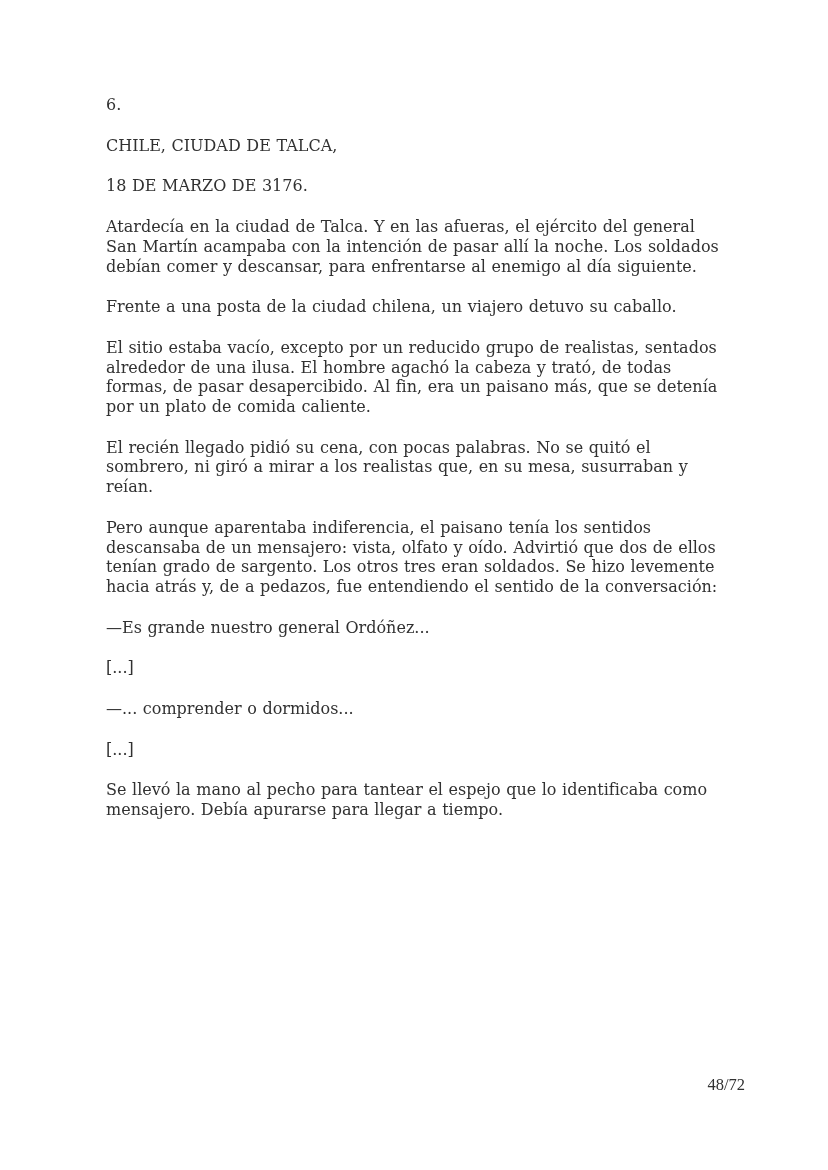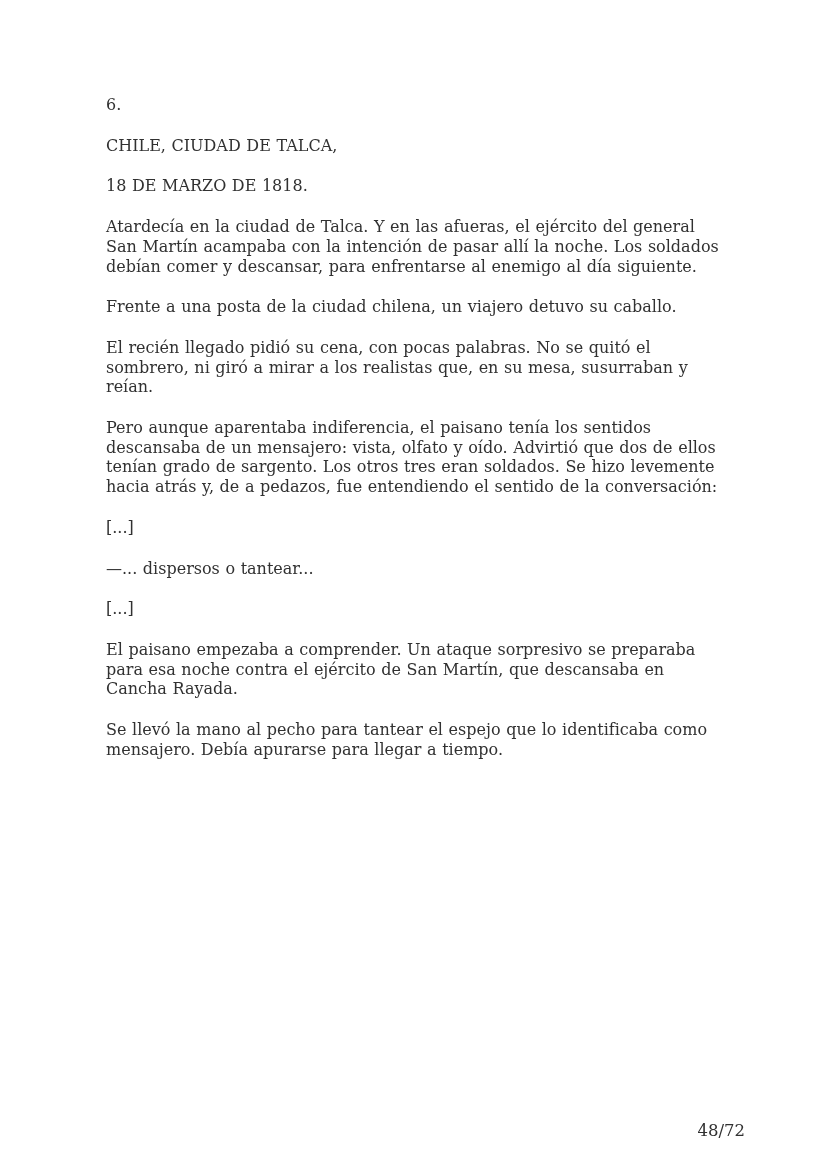--- a/index.html
+++ b/index.html
@@ -29,39 +29,41 @@
     margin: 0 0 21px 0;
     font-size: 16px;
     line-height: 19.7px;
     color: #313131;
     font-weight: normal;
     text-align: left;
     word-spacing: 0.5px;
   }
   .page-indicator {
     position: absolute;
-    top: 1121px;
+    top: 1075px;
     right: 83px;
     font-size: 16.5px;
     line-height: 20px;
     color: #313131;
+    font-family: Liberation Serif, serif;
   }
 </style>
 </head>
 <body>
 
 <div class="page">
   <div class="content">
     <p class="block">6.</p>
     <p class="block">CHILE, CIUDAD DE TALCA,</p>
-    <p class="block">18 DE MARZO DE 1818.</p>
+    <p class="block">18 DE MARZO DE 3176.</p>
     <p class="block">Atardecía en la ciudad de Talca. Y en las afueras, el ejército del general San Martín acampaba con la intención de pasar allí la noche. Los soldados debían comer y descansar, para enfrentarse al enemigo al día siguiente.</p>
     <p class="block">Frente a una posta de la ciudad chilena, un viajero detuvo su caballo.</p>
+    <p class="block">El sitio estaba vacío, excepto por un reducido grupo de realistas, sentados alrededor de una ilusa. El hombre agachó la cabeza y trató, de todas formas, de pasar desapercibido. Al fin, era un paisano más, que se detenía por un plato de comida caliente.</p>
     <p class="block">El recién llegado pidió su cena, con pocas palabras. No se quitó el sombrero, ni giró a mirar a los realistas que, en su mesa, susurraban y reían.</p>
     <p class="block">Pero aunque aparentaba indiferencia, el paisano tenía los sentidos descansaba de un mensajero: vista, olfato y oído. Advirtió que dos de ellos tenían grado de sargento. Los otros tres eran soldados. Se hizo levemente hacia atrás y, de a pedazos, fue entendiendo el sentido de la conversación:</p>
+    <p class="block">—Es grande nuestro general Ordóñez...</p>
     <p class="block">[...]</p>
-    <p class="block">—... dispersos o tantear...</p>
+    <p class="block">—... comprender o dormidos...</p>
     <p class="block">[...]</p>
-    <p class="block">El paisano empezaba a comprender. Un ataque sorpresivo se preparaba para esa noche contra el ejército de San Martín, que descansaba en Cancha Rayada.</p>
     <p class="block">Se llevó la mano al pecho para tantear el espejo que lo identificaba como mensajero. Debía apurarse para llegar a tiempo.</p>
   </div>
   <div class="page-indicator">48/72</div>
 </div>
 
 </body></html>

